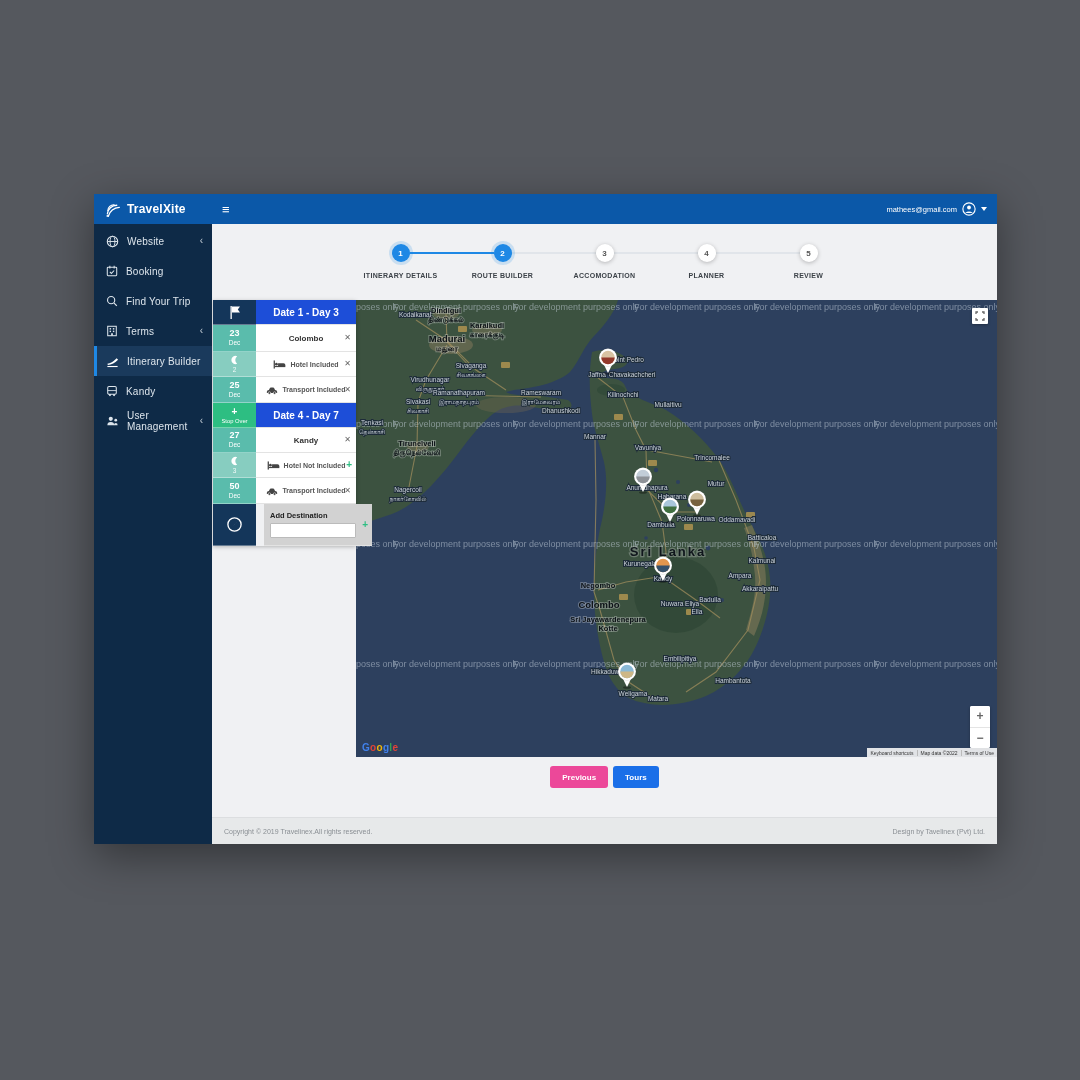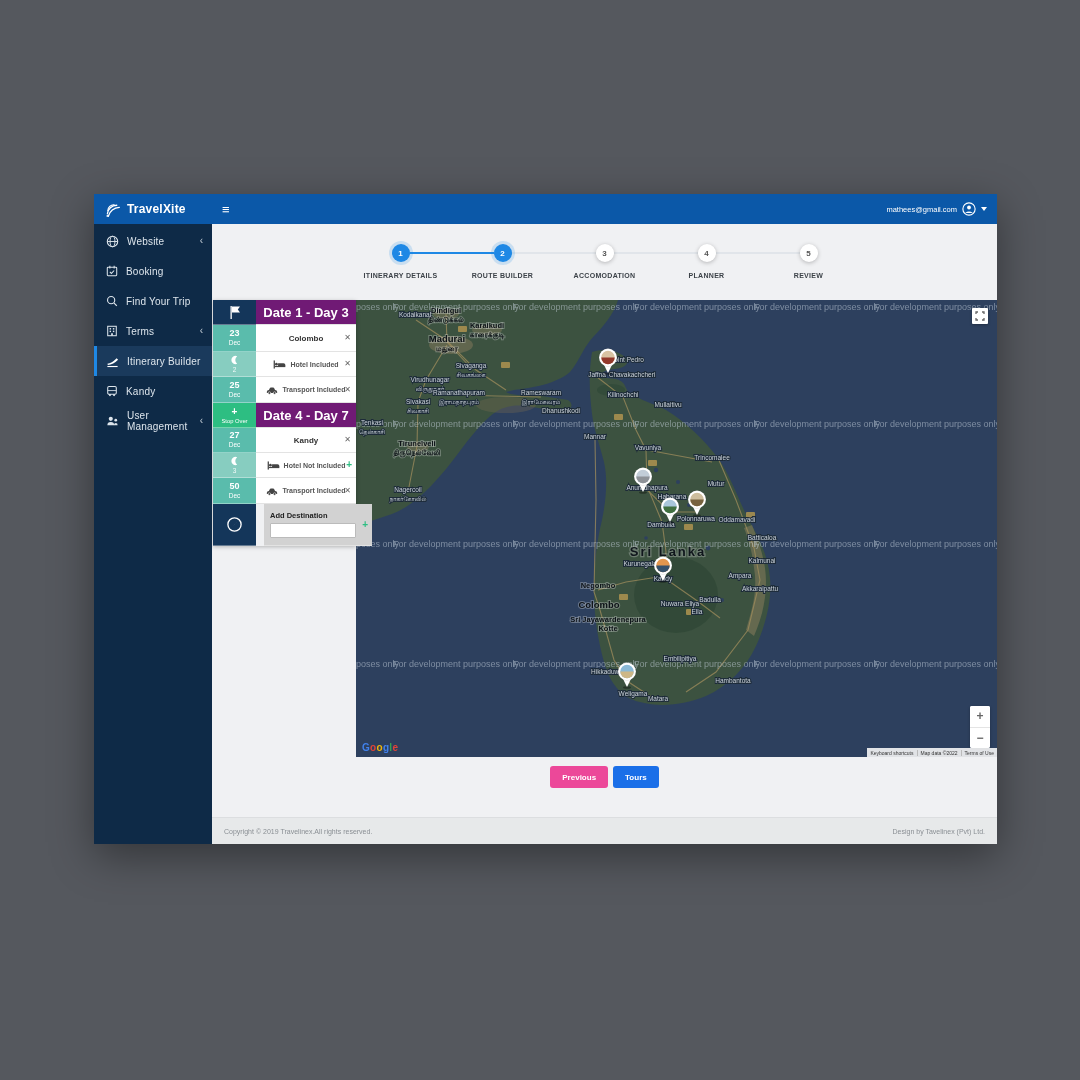--- a/index.html
+++ b/index.html
@@ -58,21 +58,21 @@
            box-shadow:0 1px 4px rgba(0,0,0,.25); }
   .prow { display:flex; }
   .pleft { width:43px; flex:0 0 43px; display:flex; flex-direction:column; align-items:center;
            justify-content:center; color:#fff; border-bottom:1px solid rgba(255,255,255,.35); }
   .pright { flex:1; position:relative; display:flex; align-items:center; justify-content:center;
             background:#fff; border-bottom:1px solid #e3e3e3; }
   .cell-navy { background:#14365a; }
   .cell-teal { background:#5abcac; }
   .cell-teal-light { background:#87cdc0; }
   .cell-green { background:#2dbe82; }
-  .hdr-blue { background:#701a75; color:#fff; font-size:13px; font-weight:bold; }
+  .hdr-blue { background:#1d4ed8; color:#fff; font-size:10px; font-weight:bold; }
   .day-num { font-size:9px; font-weight:bold; line-height:1.1; }
   .day-mon { font-size:6.5px; line-height:1.1; }
   .nights-num { font-size:6.5px; color:rgba(255,255,255,.9); margin-top:1px; }
   .stop-plus { font-size:10px; font-weight:bold; line-height:1; }
   .stop-lbl { font-size:5.8px; margin-top:1px; }
   .city-name { font-size:8px; font-weight:bold; color:#333; }
   .svc { display:flex; align-items:center; gap:4px; font-size:7px; font-weight:bold; color:#555; }
   .xbtn { position:absolute; right:5px; top:50%; transform:translateY(-50%); border:none;
           background:none; color:#666; font-size:8px; cursor:pointer; line-height:1; }
   .plusbtn { position:absolute; right:4px; top:50%; transform:translateY(-50%); border:none;

